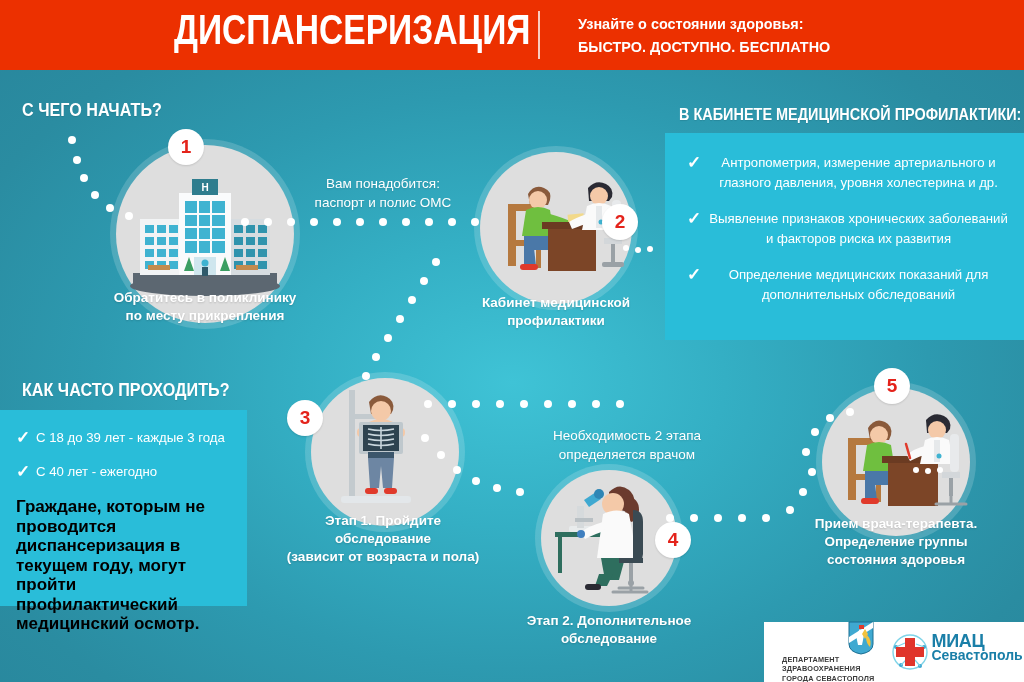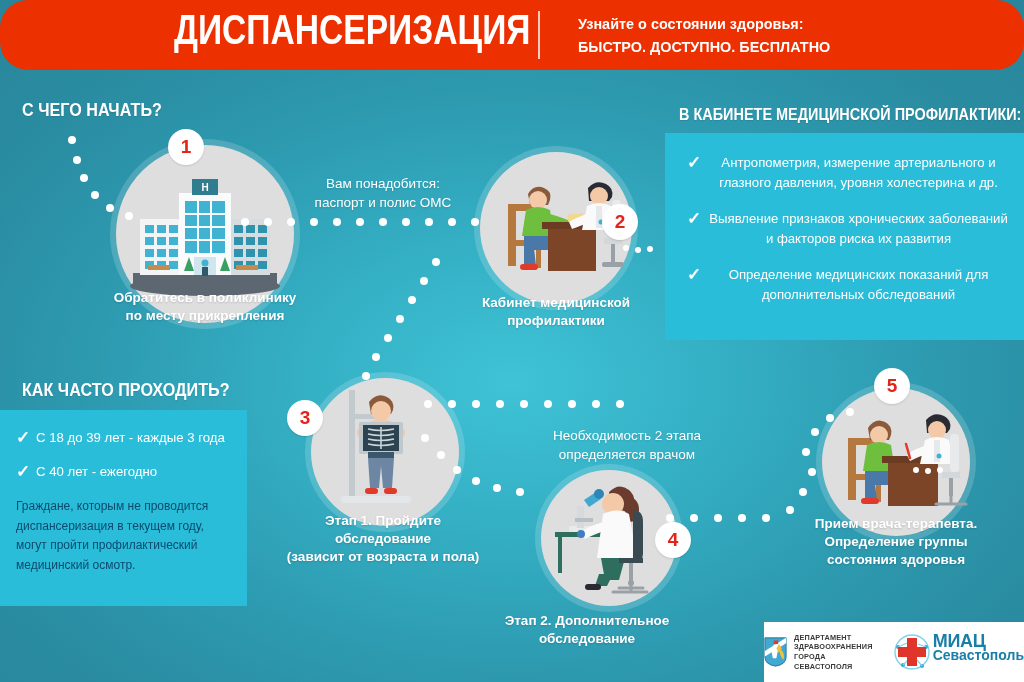--- a/index.html
+++ b/index.html
@@ -14,21 +14,21 @@
     background:
       radial-gradient(ellipse 760px 520px at 50% 56%, #3FC3D6 0%, #34AFC4 28%, #2D9AB0 55%, #2A8CA1 78%, #28859B 100%);
     overflow: hidden;
   }
 
   
   #header {
     position: absolute; left: 0; top: 0;
     width: 1024px; height: 70px;
     background: #EC3000;
-    display: flex; align-items: center; border-radius: 28px;
+    display: flex; align-items: center;
   }
   #header-title {
     position: absolute; left: 174px; top: 6px;
     font-size: 42px; font-weight: bold; color: #FFFFFF;
     letter-spacing: 0px;
     transform: scaleX(0.80); transform-origin: left center;
     white-space: nowrap;
     font-family: "Liberation Sans Narrow", "Liberation Sans", sans-serif;
   }
   #header-divider {
@@ -86,21 +86,21 @@
   #panel-cabinet .bullet { margin: 0 14px 0 22px; }
   #panel-cabinet .bullet:nth-child(1) { padding-top: 20px; }
   #panel-cabinet .bullet:nth-child(2) { padding-top: 17px; }
   #panel-cabinet .bullet:nth-child(3) { padding-top: 17px; }
 
   #panel-often .bullet { margin: 0 12px 0 16px; }
   #panel-often .bullet:nth-child(1) { padding-top: 18px; }
   #panel-often .bullet:nth-child(2) { padding-top: 14px; }
   #panel-often .note {
     margin: 16px 12px 0 16px;
-    font-size: 12px; line-height: 19.5px; color: #0c4a6e;
+    font-size: 17px; line-height: 19.5px; color: #000000; font-weight: bold;
   }
 
   
   .node { position: absolute; }
   .disc {
     position: absolute; left: 0; top: 0;
     border-radius: 50%;
     background: #DEDEDE;
     box-shadow: 0 0 0 6px rgba(255,255,255,0.17);
   }
@@ -133,21 +133,21 @@
   .dots { position: absolute; left: 0; top: 0; width: 1024px; height: 682px;
           pointer-events: none; z-index: 2; }
 
   
   #footer {
     position: absolute; left: 764px; top: 622px;
     width: 260px; height: 60px;
     background: #FFFFFF;
     display: flex; align-items: center;
   }
-  #logo-dep { display: flex; align-items: center; margin-left: 0; }
+  #logo-dep { display: flex; align-items: flex-end; margin-left: 11px; flex-direction: column; }
   #logo-dep .shield { width: 26px; height: 34px; }
   #logo-dep .dep-text {
     margin-left: 7px; color: #3A3A3A;
     font-size: 7.3px; line-height: 9.6px; font-weight: bold;
     letter-spacing: 0.2px;
     white-space: pre-line;
     font-family: "Liberation Sans Narrow", "Liberation Sans", sans-serif;
   }
   #logo-miac { display: flex; align-items: flex-start; margin-left: 17px; }
   #logo-miac .miac-txt { margin-left: 2px; }
@@ -454,21 +454,21 @@
       <rect x="44" y="114" width="16" height="6" rx="3" fill="#2A2A33"></rect>
 
       <path d="M92 40 q10 0 10 12 l0 32 q0 8 -10 8 z" fill="#3A4A53"></path>
       <rect x="78" y="88" width="24" height="5" fill="#3A4A53"></rect>
       <rect x="88" y="93" width="4" height="20" fill="#9AA1A6"></rect>
       <path d="M72 122 l34 0 M90 113 l0 9 M78 118 l24 0" stroke="#9AA1A6" stroke-width="3" fill="none" stroke-linecap="round"></path>
       <circle cx="90" cy="113" r="3" fill="#9AA1A6"></circle>
     </svg>
     <div class="badge" style="left:114px; top:52px;">4</div>
   </div>
-  <div class="caption" style="left:467px; top:612px; width:240px;">Этап 2. Дополнительное
+  <div class="caption" style="left:489px; top:612px; width:240px;">Этап 2. Дополнительное
 обследование</div>
 
   <div class="node" style="left:822px; top:388px; width:148px; height:148px;">
     <div class="disc" style="width:148px; height:148px;"></div>
     <svg width="148" height="148" viewBox="0 0 148 148" style="position:absolute;left:0;top:0;">
 
       <rect x="26" y="50" width="8" height="62" fill="#B5793F"></rect>
       <rect x="26" y="50" width="28" height="7" fill="#B5793F"></rect>
       <rect x="26" y="86" width="34" height="6" fill="#B5793F"></rect>
       <rect x="54" y="92" width="5" height="22" fill="#B5793F"></rect>

